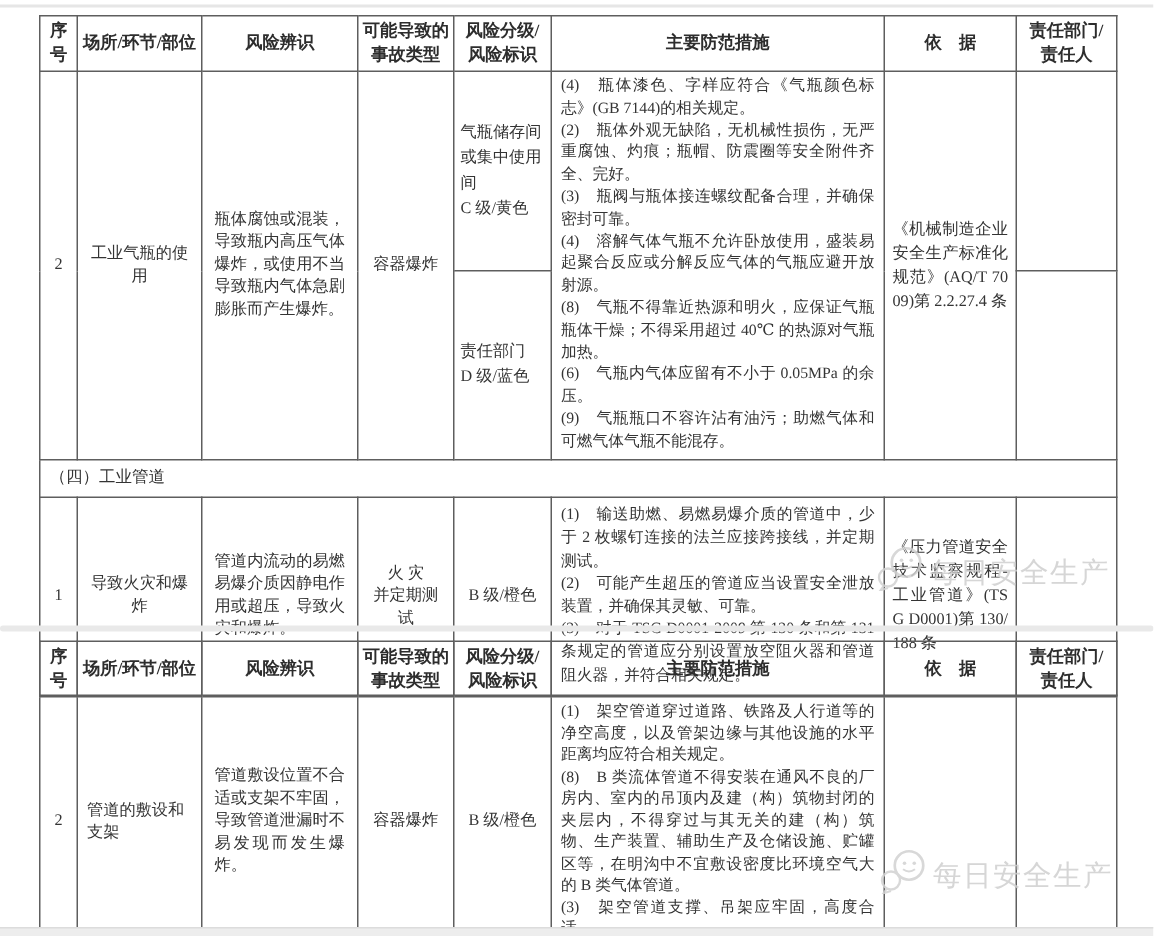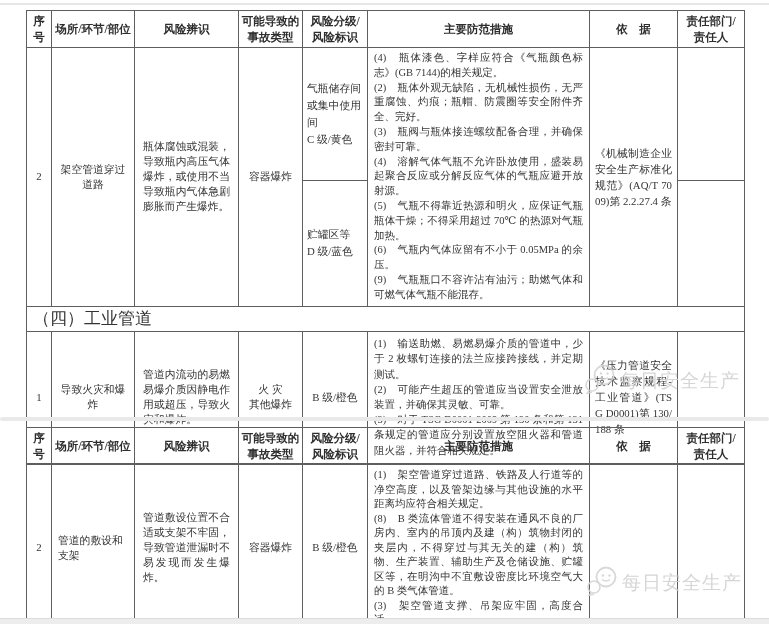--- a/index.html
+++ b/index.html
@@ -42,21 +42,21 @@
     padding: 2px;
   }
   .risk-table td { font-size: 10.8px; line-height: 15px; padding: 2px 6px; }
 
   td.center { text-align: center; }
   td.pre { white-space: pre-line; }
   td.risk-cell { text-align: justify; padding: 2px 8px; margin-left: 18px; }
   td.grade-cell { text-align: left; white-space: pre-line; padding: 2px 4px; line-height: 17px; }
   td.basis-cell { text-align: justify; word-break: break-all; padding: 2px 5px; line-height: 16px; }
   td.measures-cell { padding: 3px 6px; }
-  td.section-cell { text-align: left; padding: 2px 2px 2px 6px; font-size: 17px; }
+  td.section-cell { text-align: left; padding: 2px 2px 2px 6px; font-size: 11px; }
   td.loc-left { text-align: left; }
 
   .measure-item { text-align: justify; word-break: break-all; }
   .t1 .measure-item { line-height: 14.8px; font-size: 10.5px; }
   .t2 .measure-item { line-height: 14.5px; font-size: 10.5px; }
   .t1 .row-pipe .measure-item { line-height: 15.2px; }
 
   .watermark {
     position: absolute;
     display: flex;
@@ -104,51 +104,51 @@
 事故类型</th>
       <th>风险分级/
 风险标识</th>
       <th>主要防范措施</th>
       <th>依　据</th>
       <th>责任部门/
 责任人</th>
     </tr>
     <tr style="height:106px">
       <td class="center" rowspan="2">2</td>
-      <td class="center" rowspan="2">架空管道穿过道路</td>
+      <td class="center" rowspan="2">工业气瓶的使用</td>
       <td class="risk-cell" rowspan="2">瓶体腐蚀或混装，导致瓶内高压气体爆炸，或使用不当导致瓶内气体急剧膨胀而产生爆炸。</td>
       <td class="center" rowspan="2">容器爆炸</td>
       <td class="grade-cell">气瓶储存间或集中使用间
 C 级/黄色</td>
       <td class="measures-cell" rowspan="2">
             <div class="measure-item">(4)　瓶体漆色、字样应符合《气瓶颜色标志》(GB 7144)的相关规定。</div>
             <div class="measure-item">(2)　瓶体外观无缺陷，无机械性损伤，无严重腐蚀、灼痕；瓶帽、防震圈等安全附件齐全、完好。</div>
             <div class="measure-item">(3)　瓶阀与瓶体接连螺纹配备合理，并确保密封可靠。</div>
             <div class="measure-item">(4)　溶解气体气瓶不允许卧放使用，盛装易起聚合反应或分解反应气体的气瓶应避开放射源。</div>
-            <div class="measure-item">(5)　气瓶不得靠近热源和明火，应保证气瓶瓶体干燥；不得采用超过 70℃ 的热源对气瓶加热。</div>
+            <div class="measure-item">(8)　气瓶不得靠近热源和明火，应保证气瓶瓶体干燥；不得采用超过 40℃ 的热源对气瓶加热。</div>
             <div class="measure-item">(6)　气瓶内气体应留有不小于 0.05MPa 的余压。</div>
             <div class="measure-item">(9)　气瓶瓶口不容许沾有油污；助燃气体和可燃气体气瓶不能混存。</div>
           </td>
       <td class="basis-cell" rowspan="2">《机械制造企业安全生产标准化规范》(AQ/T 7009)第 2.2.27.4 条</td>
       <td></td>
     </tr>
     <tr style="height:100px">
-      <td class="grade-cell">贮罐区等
+      <td class="grade-cell">责任部门
 D 级/蓝色</td>
       <td></td>
     </tr>
     <tr style="height:25px">
       <td class="section-cell" colspan="8">（四）工业管道</td>
     </tr>
     <tr class="row-pipe" style="height:132px">
       <td class="center">1</td>
       <td class="center">导致火灾和爆炸</td>
       <td class="risk-cell">管道内流动的易燃易爆介质因静电作用或超压，导致火灾和爆炸。</td>
       <td class="center pre">火 灾
-其他爆炸</td>
+并定期测试</td>
       <td class="center">B 级/橙色</td>
       <td class="measures-cell">
             <div class="measure-item">(1)　输送助燃、易燃易爆介质的管道中，少于 2 枚螺钉连接的法兰应接跨接线，并定期测试。</div>
             <div class="measure-item">(2)　可能产生超压的管道应当设置安全泄放装置，并确保其灵敏、可靠。</div>
             <div class="measure-item">(3)　对于 TSG D0001-2009 第 130 条和第 131 条规定的管道应分别设置放空阻火器和管道阻火器，并符合相关规定。</div>
           </td>
       <td class="basis-cell">《压力管道安全技术监察规程-工业管道》(TSG D0001)第 130/ 188 条</td>
       <td></td>
     </tr>
   </tbody>

